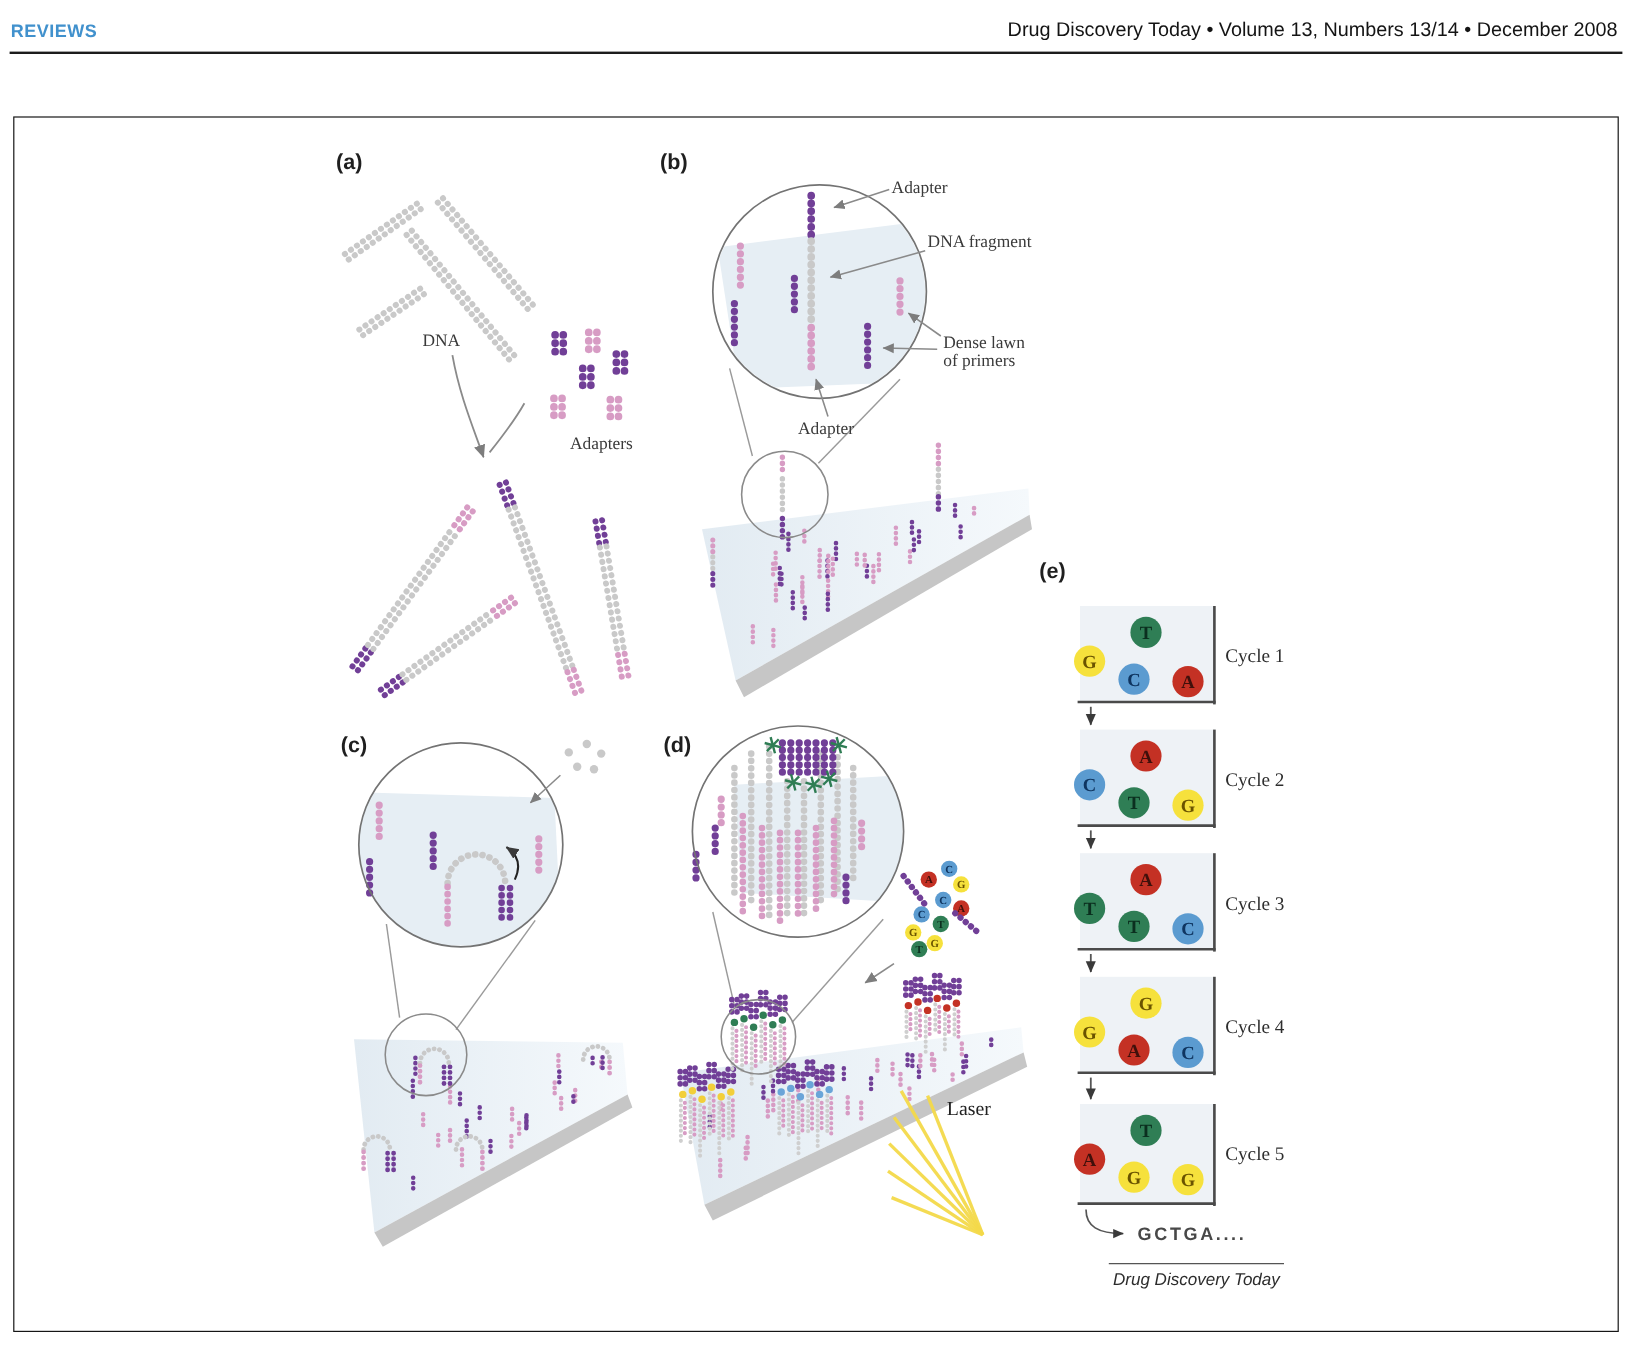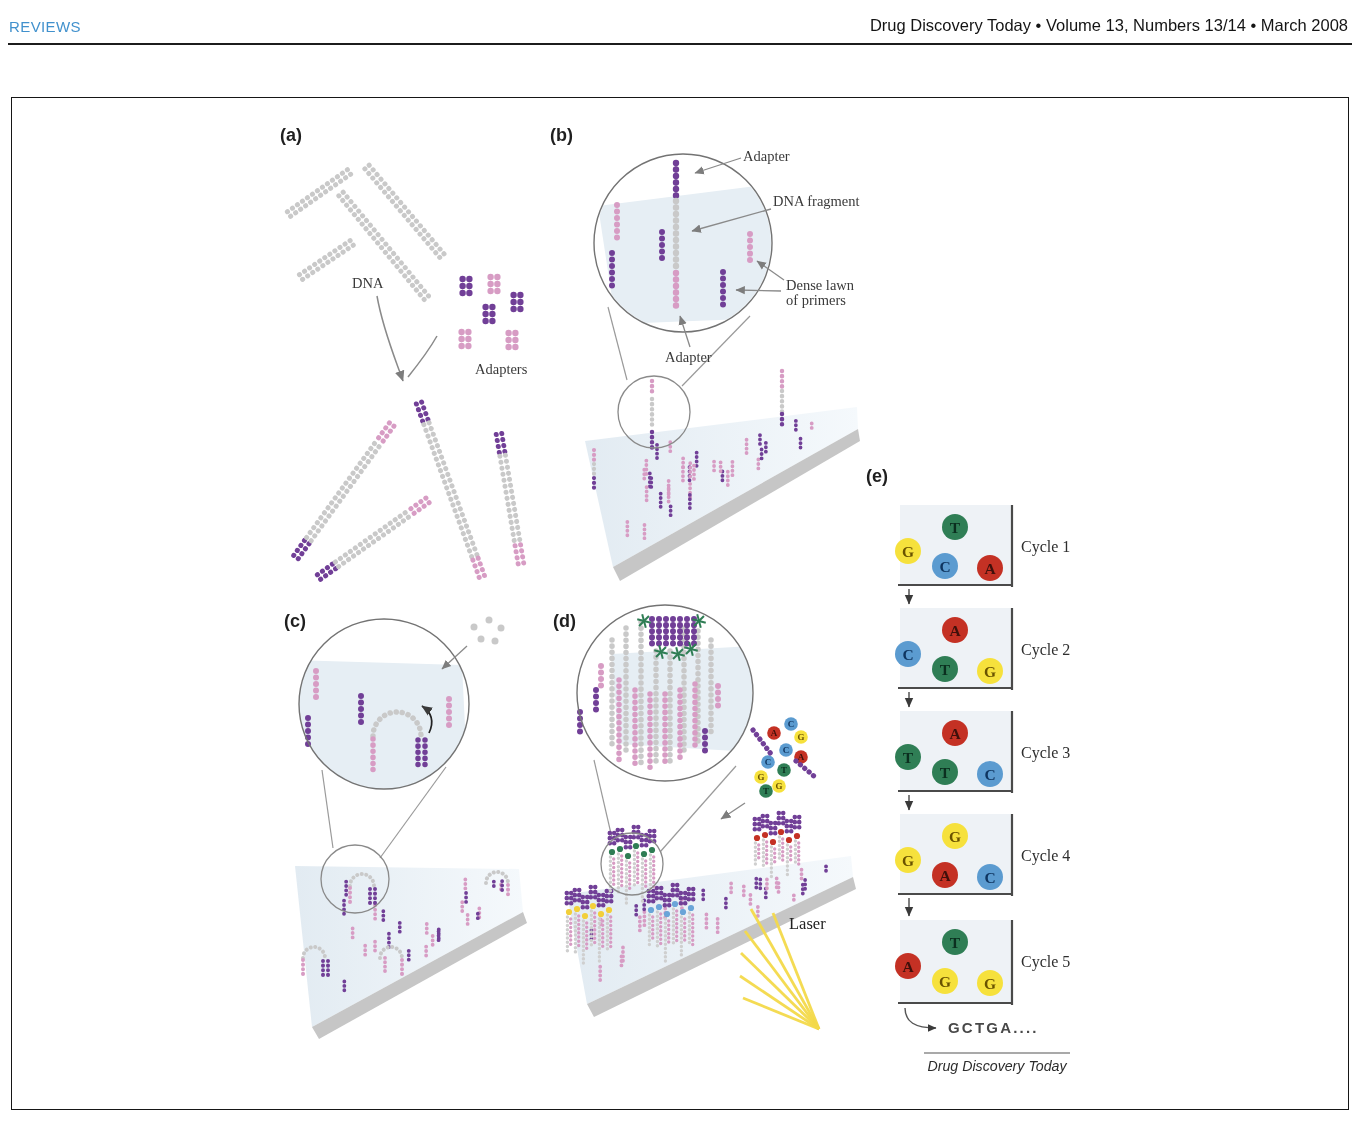--- a/index.html
+++ b/index.html
@@ -1,31 +1,31 @@
 <!DOCTYPE html>
 <html><head>
 <meta charset="utf-8">
 <style>
   html,body{margin:0;padding:0}
   body{width:1360px;height:1122px;position:relative;background:#fff;
        font-family:"Liberation Sans",sans-serif;overflow:hidden}
-  .reviews{position:absolute;left:9px;top:18px;font-weight:normal;font-size:15px;
+  .reviews{position:absolute;left:9px;top:18px;font-weight:bold;font-size:15px;
            color:#4191cd;letter-spacing:.4px}
   .journal{position:absolute;right:12px;top:16px;font-size:16.5px;color:#141414}
   .rule{position:absolute;left:8px;top:43px;width:1344px;height:2px;background:#1c1c1c}
   .frame{position:absolute;left:11px;top:97px;width:1336px;height:1011px;
          border:1.6px solid #161616;background:#fff}
   #fig-svg{position:absolute;left:0;top:0;pointer-events:none}
 </style>
 </head>
 <body>
 
 <div>
   <span class="reviews">REVIEWS</span>
-  <span class="journal">Drug Discovery Today • Volume 13, Numbers 13/14 • March 2008</span>
+  <span class="journal">Drug Discovery Today • Volume 13, Numbers 13/14 • December 2008</span>
 </div>
 <div class="rule"></div>
 <div class="frame"></div>
 
 <svg id="fig-svg" width="1360" height="1122" viewBox="0 0 1360 1122">
   <defs>
     <linearGradient id="surfGrad" x1="0" y1="0" x2="1" y2="0">
       <stop offset="0" stop-color="#e2ebf2"></stop>
         <stop offset="1" stop-color="#f5f9fc"></stop>
     </linearGradient>

